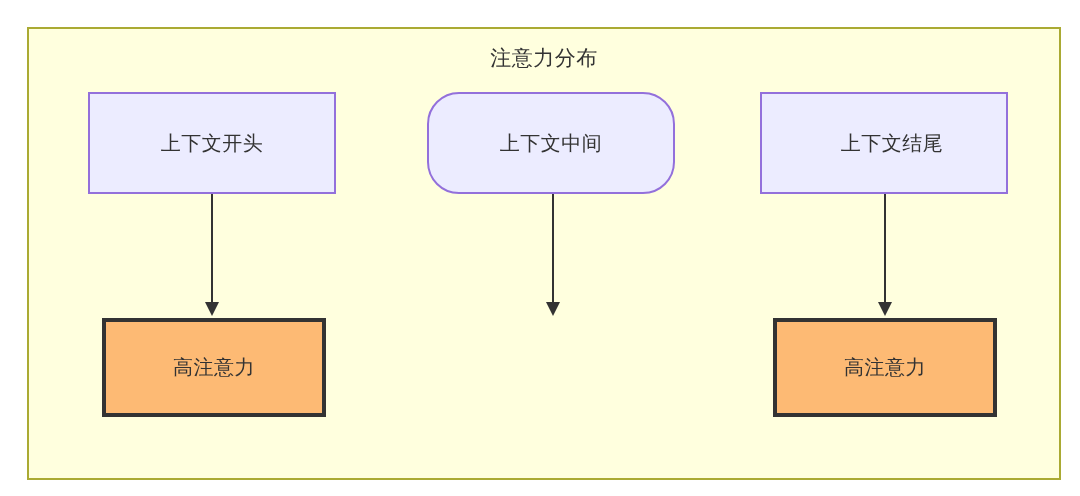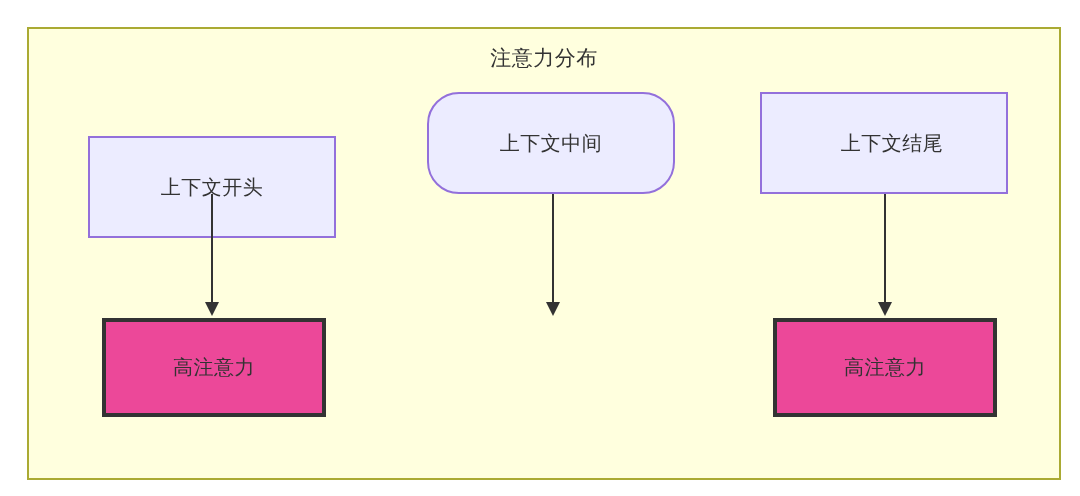--- a/index.html
+++ b/index.html
@@ -67,29 +67,29 @@
     top: 92px;
   }
 
   
   .node-attention {
     border: 4px solid #333333;
     width: 224px;
     height: 99px;
     top: 318px;
   }
-  .fill-high { background: #ec4899; }
+  .fill-high { background: #fdba74; }
   .fill-low  { background: #ff9999; }
 
   
   .col-start  { }
   .col-middle { }
   .col-end    { }
 
-  #node-ctx-start  { left: 88px; margin-top: 44px; }
+  #node-ctx-start  { left: 88px; }
   #node-ctx-middle { left: 427px; border-radius: 32px; }
   #node-ctx-end    { left: 760px; padding-left: 16px; }
 
   #node-att-start  { left: 102px; }
   #node-att-middle { left: 442px; }
   #node-att-end    { left: 773px; }
 
   
   .edge {
     position: absolute;

